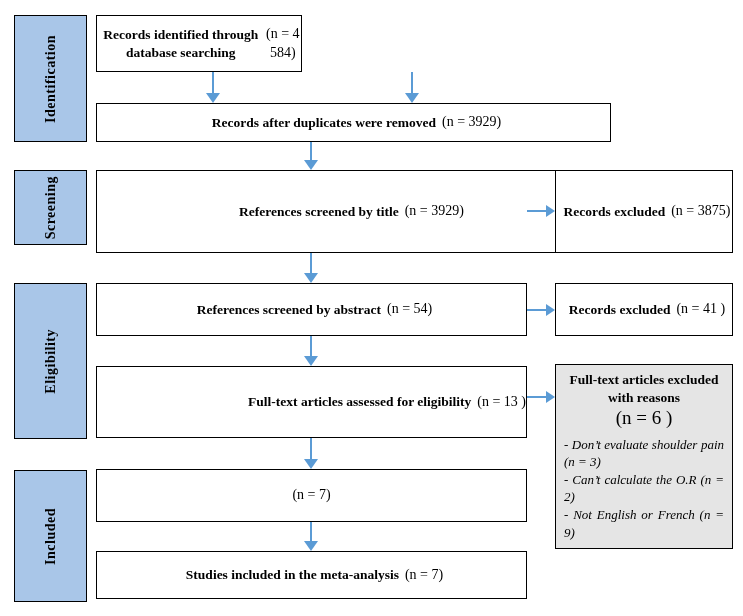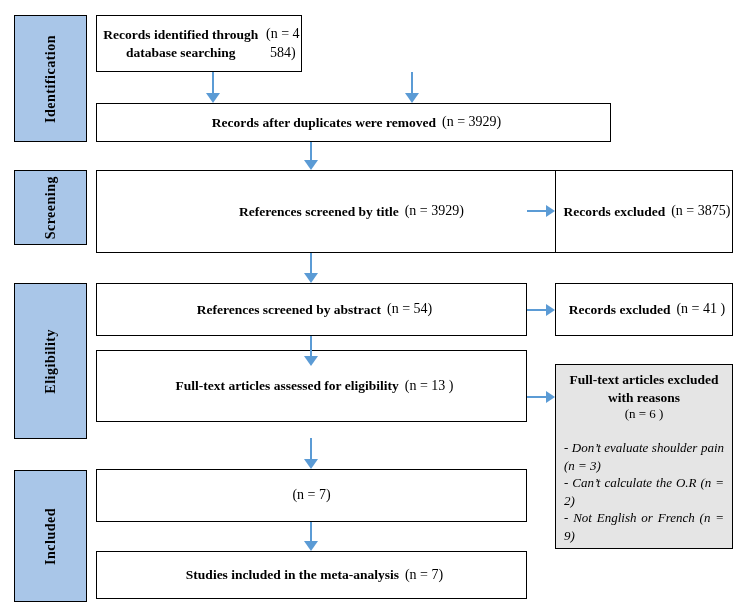--- a/index.html
+++ b/index.html
@@ -21,22 +21,22 @@
   }
   .side .vlabel{
     writing-mode:vertical-rl;transform:rotate(180deg);
     font-weight:bold;font-size:14px;letter-spacing:0.5px;white-space:nowrap;
   }
   .reasonsbox{
     position:absolute;box-sizing:border-box;background:#e5e5e5;border:1.5px solid #000;
     text-align:center;padding:6px 8px 4px 8px;line-height:1.3;
   }
   .reasonsbox .title{font-weight:bold;font-size:13.5px;}
-  .reasonsbox .nline{font-size:13px;}
-  .reasons{margin-top:16px;text-align:left;}
+  .reasonsbox .nline{font-size:19px;}
+  .reasons{margin-top:5px;text-align:left;}
   .reason{
     font-style:italic;font-size:13px;text-align:justify;line-height:1.35;
   }
   
   .va{position:absolute;width:14px;display:flex;flex-direction:column;align-items:center;}
   .va .shaft{width:2px;flex:1 1 auto;background:#5B9BD5;}
   .va .head{
     width:0;height:0;border-left:7px solid transparent;border-right:7px solid transparent;
     border-top:10px solid #5B9BD5;
   }
@@ -74,21 +74,21 @@
     <div class="nline">(n = 3929)</div>
   </div>
   <div class="box" style="left:96px;top:170px;width:505px;height:83px;">
     <div class="title">References screened by title</div>
     <div class="nline">(n = 3929)</div>
   </div>
   <div class="box" style="left:96px;top:283px;width:431px;height:53px;">
     <div class="title">References screened by abstract</div>
     <div class="nline">(n = 54)</div>
   </div>
-  <div class="box" style="left:96px;top:350px;width:431px;height:72px;">
+  <div class="box" style="left:96px;top:366px;width:431px;height:72px;justify-content:flex-end;">
     <div class="title">Full-text articles assessed for eligibility</div>
     <div class="nline">(n = 13 )</div>
   </div>
   <div class="box" style="left:96px;top:469px;width:431px;height:53px;">
     <div class="nline">(n = 7)</div>
   </div>
   <div class="box" style="left:96px;top:551px;width:431px;height:48px;">
     <div class="title">Studies included in the meta-analysis</div>
     <div class="nline">(n = 7)</div>
   </div>

